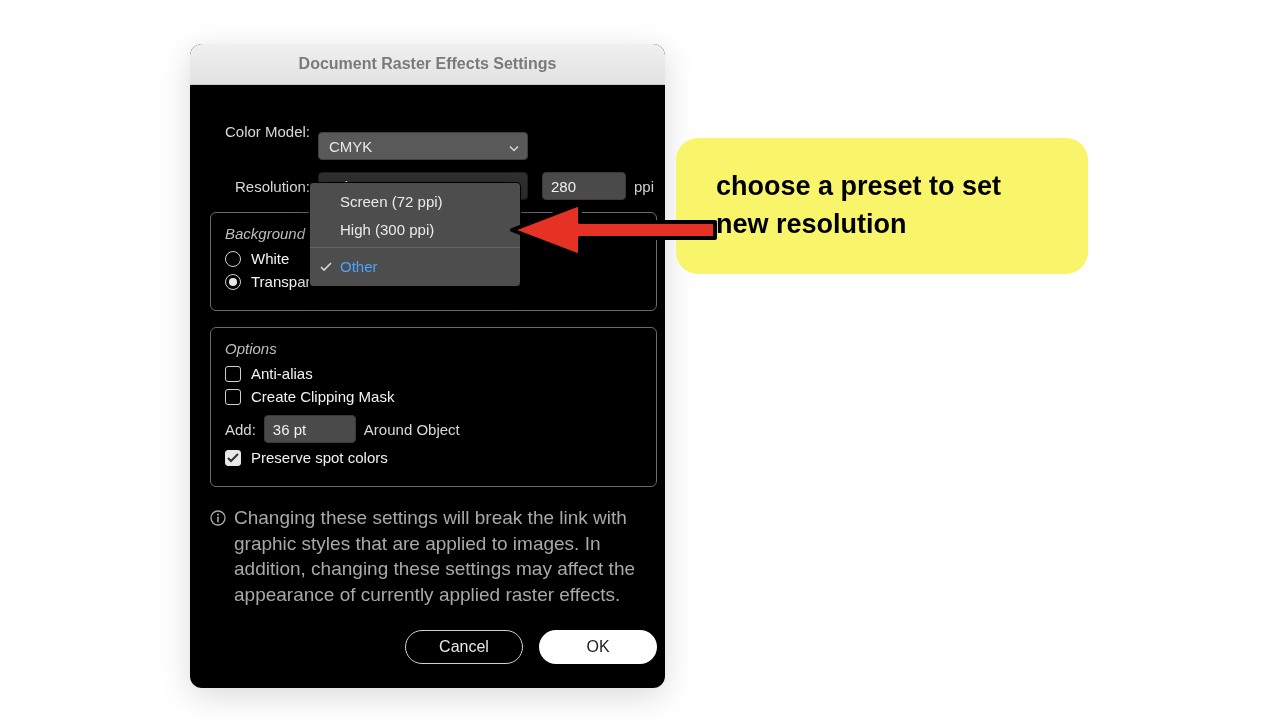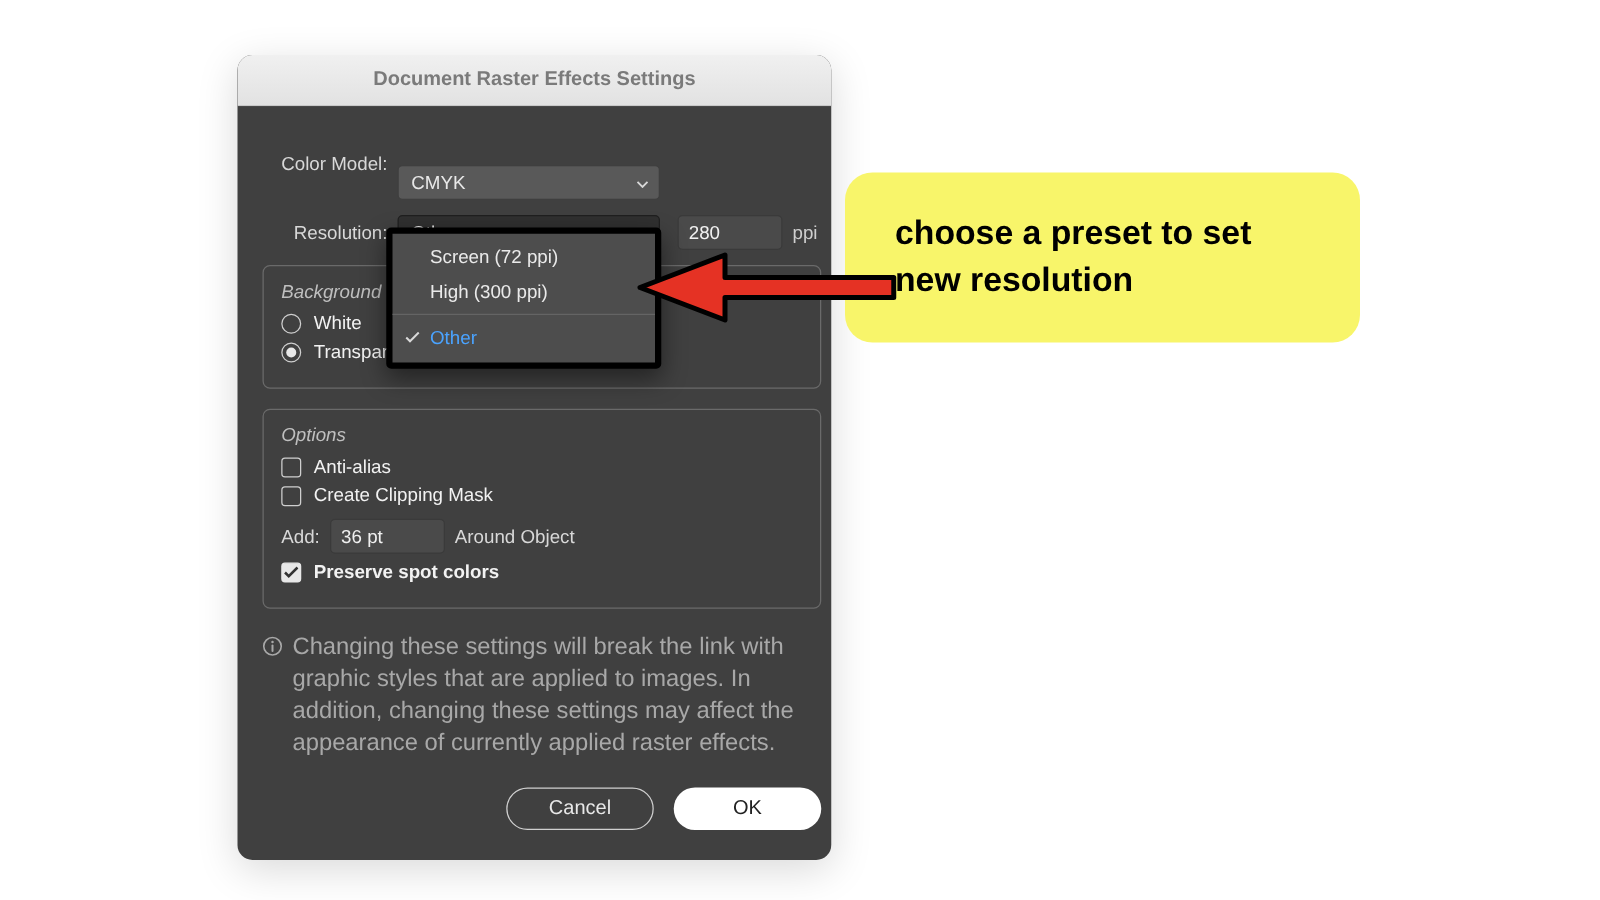--- a/index.html
+++ b/index.html
@@ -9,21 +9,21 @@
     background: #ffffff;
     font-family: -apple-system, BlinkMacSystemFont, "Segoe UI", Arial, sans-serif;
     position: relative;
     overflow: hidden;
   }
   .dialog {
     position: absolute;
     left: 190px;
     top: 44px;
     width: 475px;
-    background: #404040;
+    background: #000000;
     border-radius: 12px;
     box-shadow: 0 8px 32px rgba(0,0,0,0.15);
     overflow: visible;
   }
   .titlebar {
     height: 40px;
     background: linear-gradient(#f0f0f0,#e2e2e2);
     border-top-left-radius: 12px;
     border-top-right-radius: 12px;
     display: flex;
@@ -181,21 +181,21 @@
   .btn.primary {
     background: #ffffff;
     color: #222;
   }
   .dropdown-menu {
     position: absolute;
     left: 119px;
     top: 97px;
     width: 210px;
     background: #4d4d4d;
-    border: 5px solid #000000;
+    border: 1px solid #000000;
     border-radius: 4px;
     box-shadow: 0 8px 20px rgba(0,0,0,0.45);
     z-index: 50;
     padding: 4px 0;
     text-align: center;
   }
   .menu-item {
     height: 28px;
     display: flex;
     align-items: center;
@@ -309,21 +309,21 @@
       </div>
 
       <div class="add-row">
         <span>Add:</span>
         <div class="textfield">
           <span>36 pt</span>
         </div>
         <span>Around Object</span>
       </div>
 
-      <div class="check-row" style="font-weight:bold;">
+      <div class="check-row" style="">
         <span class="checkbox checked">
           <svg width="12" height="10" viewBox="0 0 12 10">
               <path d="M1 5l3 3 7-7" stroke="#333" stroke-width="2" fill="none"></path>
             </svg>
         </span>
         <span>Preserve spot colors</span>
       </div>
     </div>
 
     <div class="info-row">

